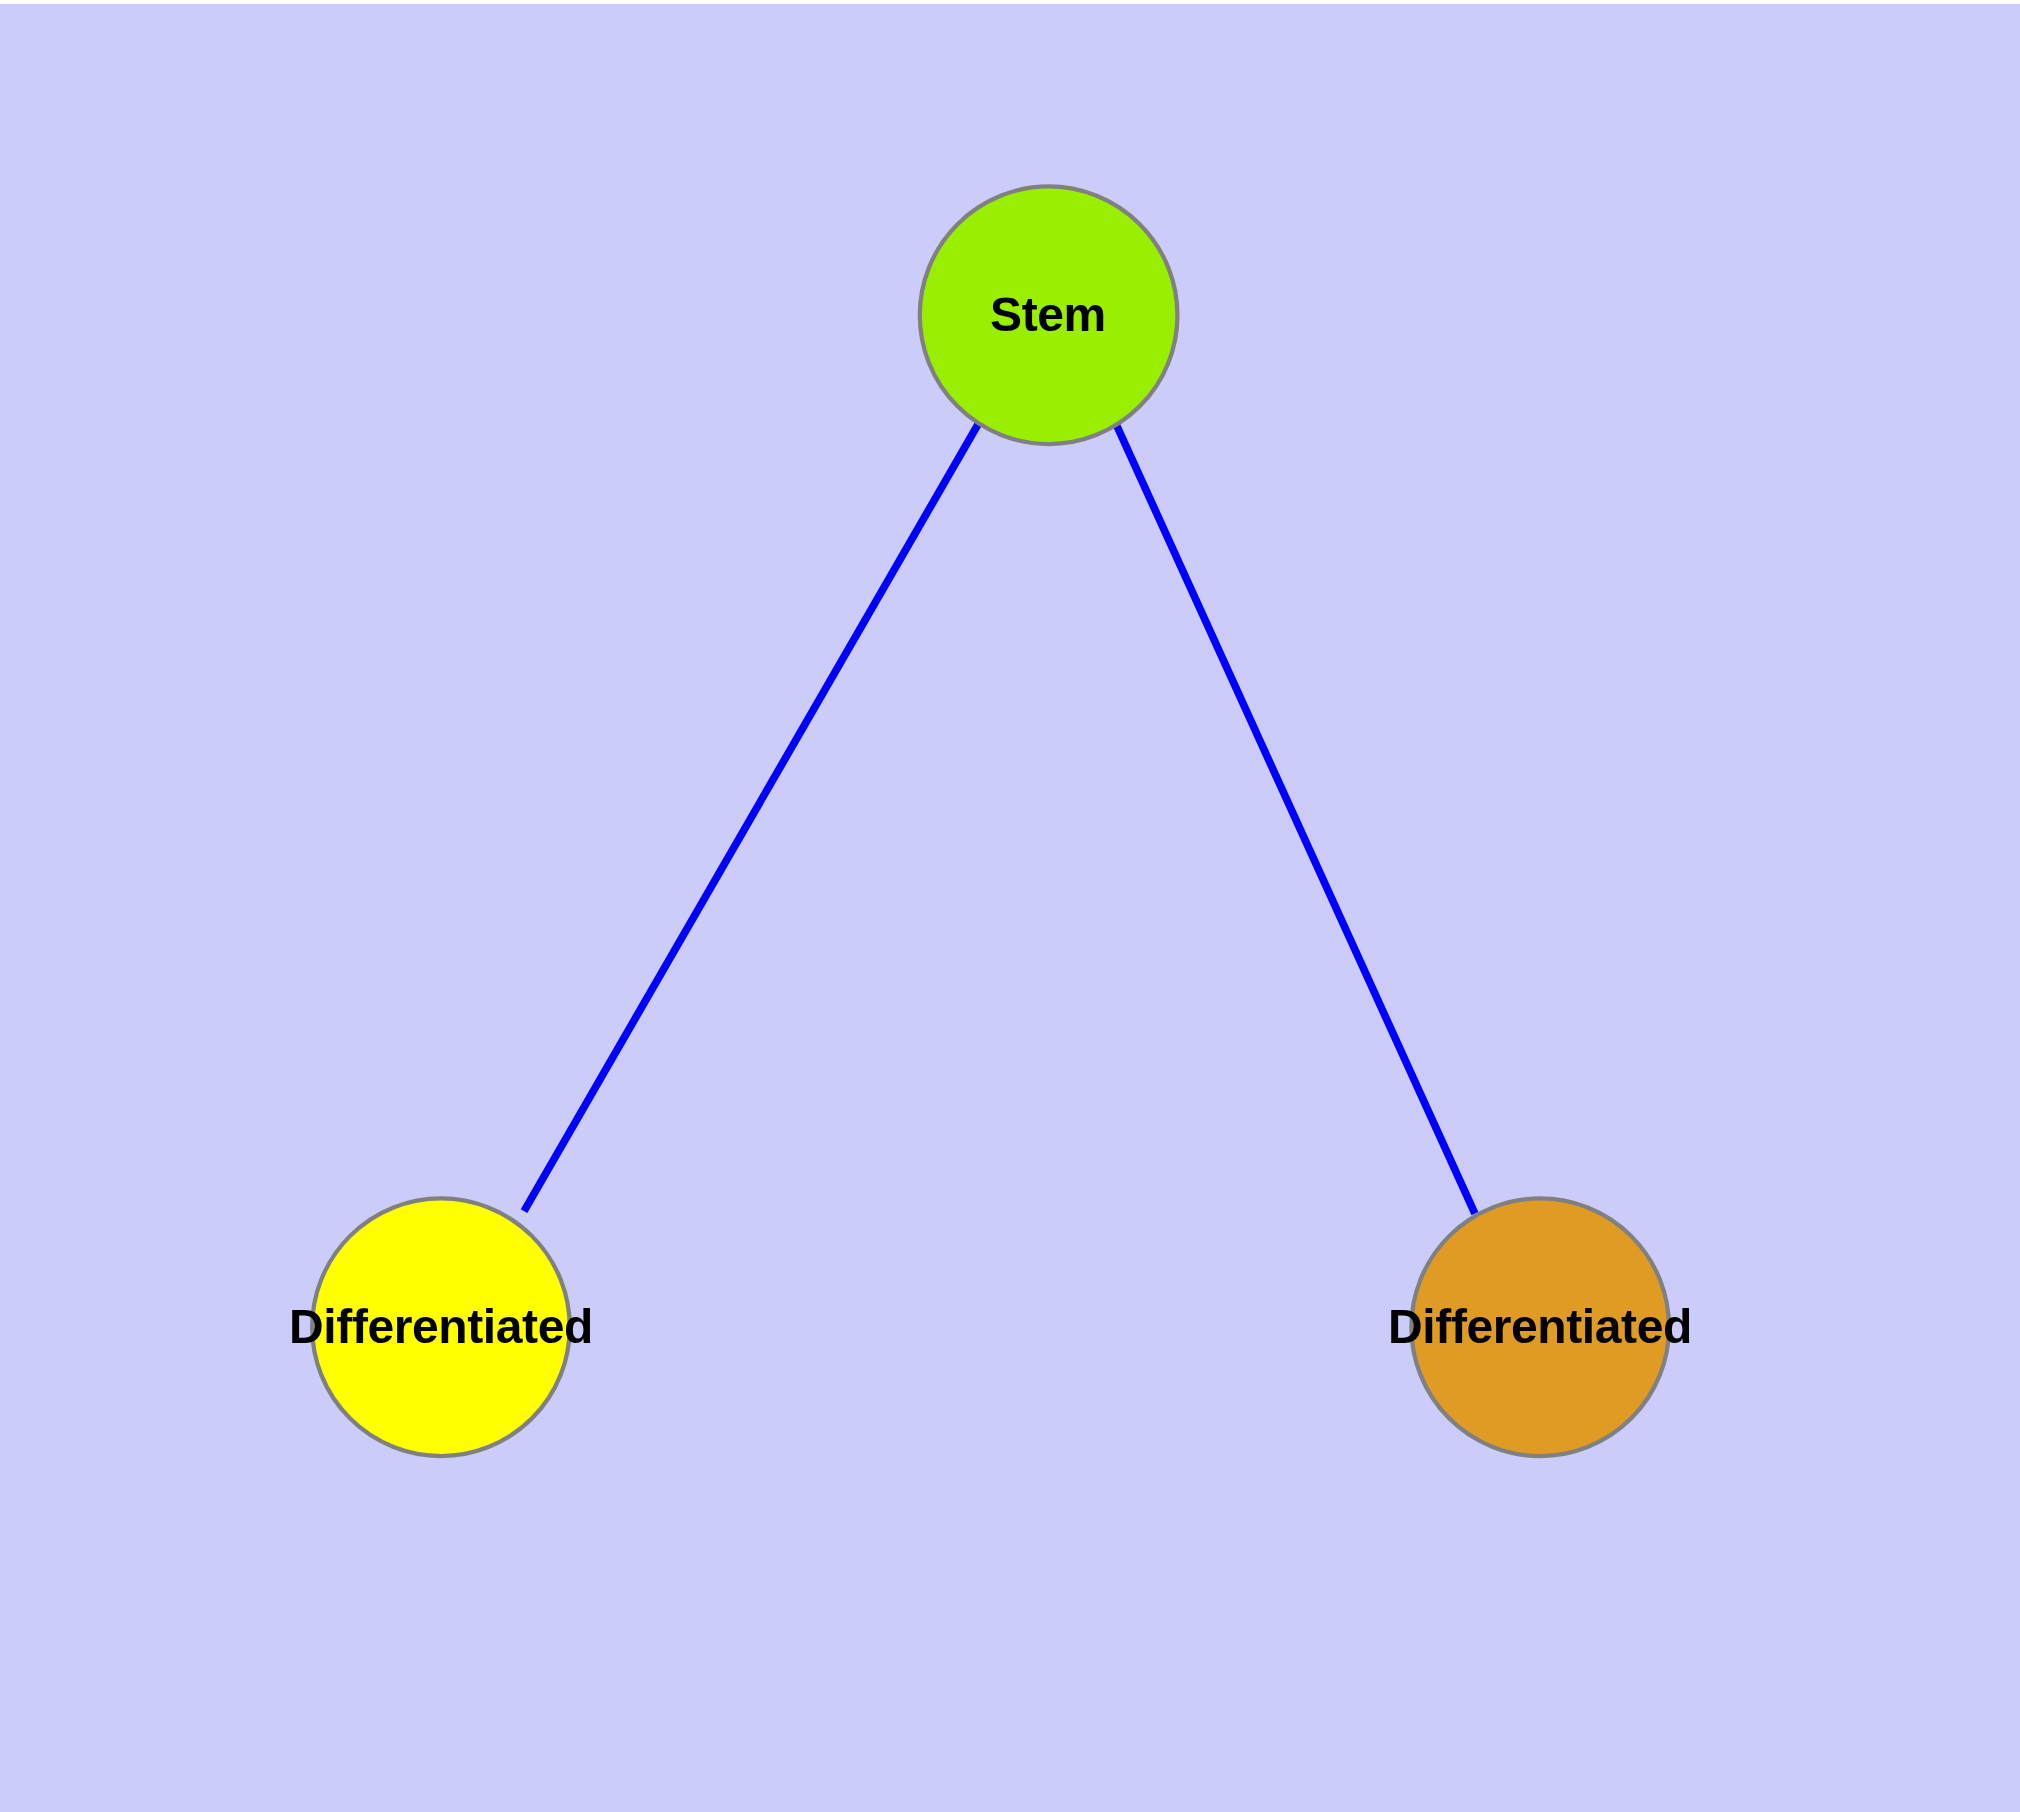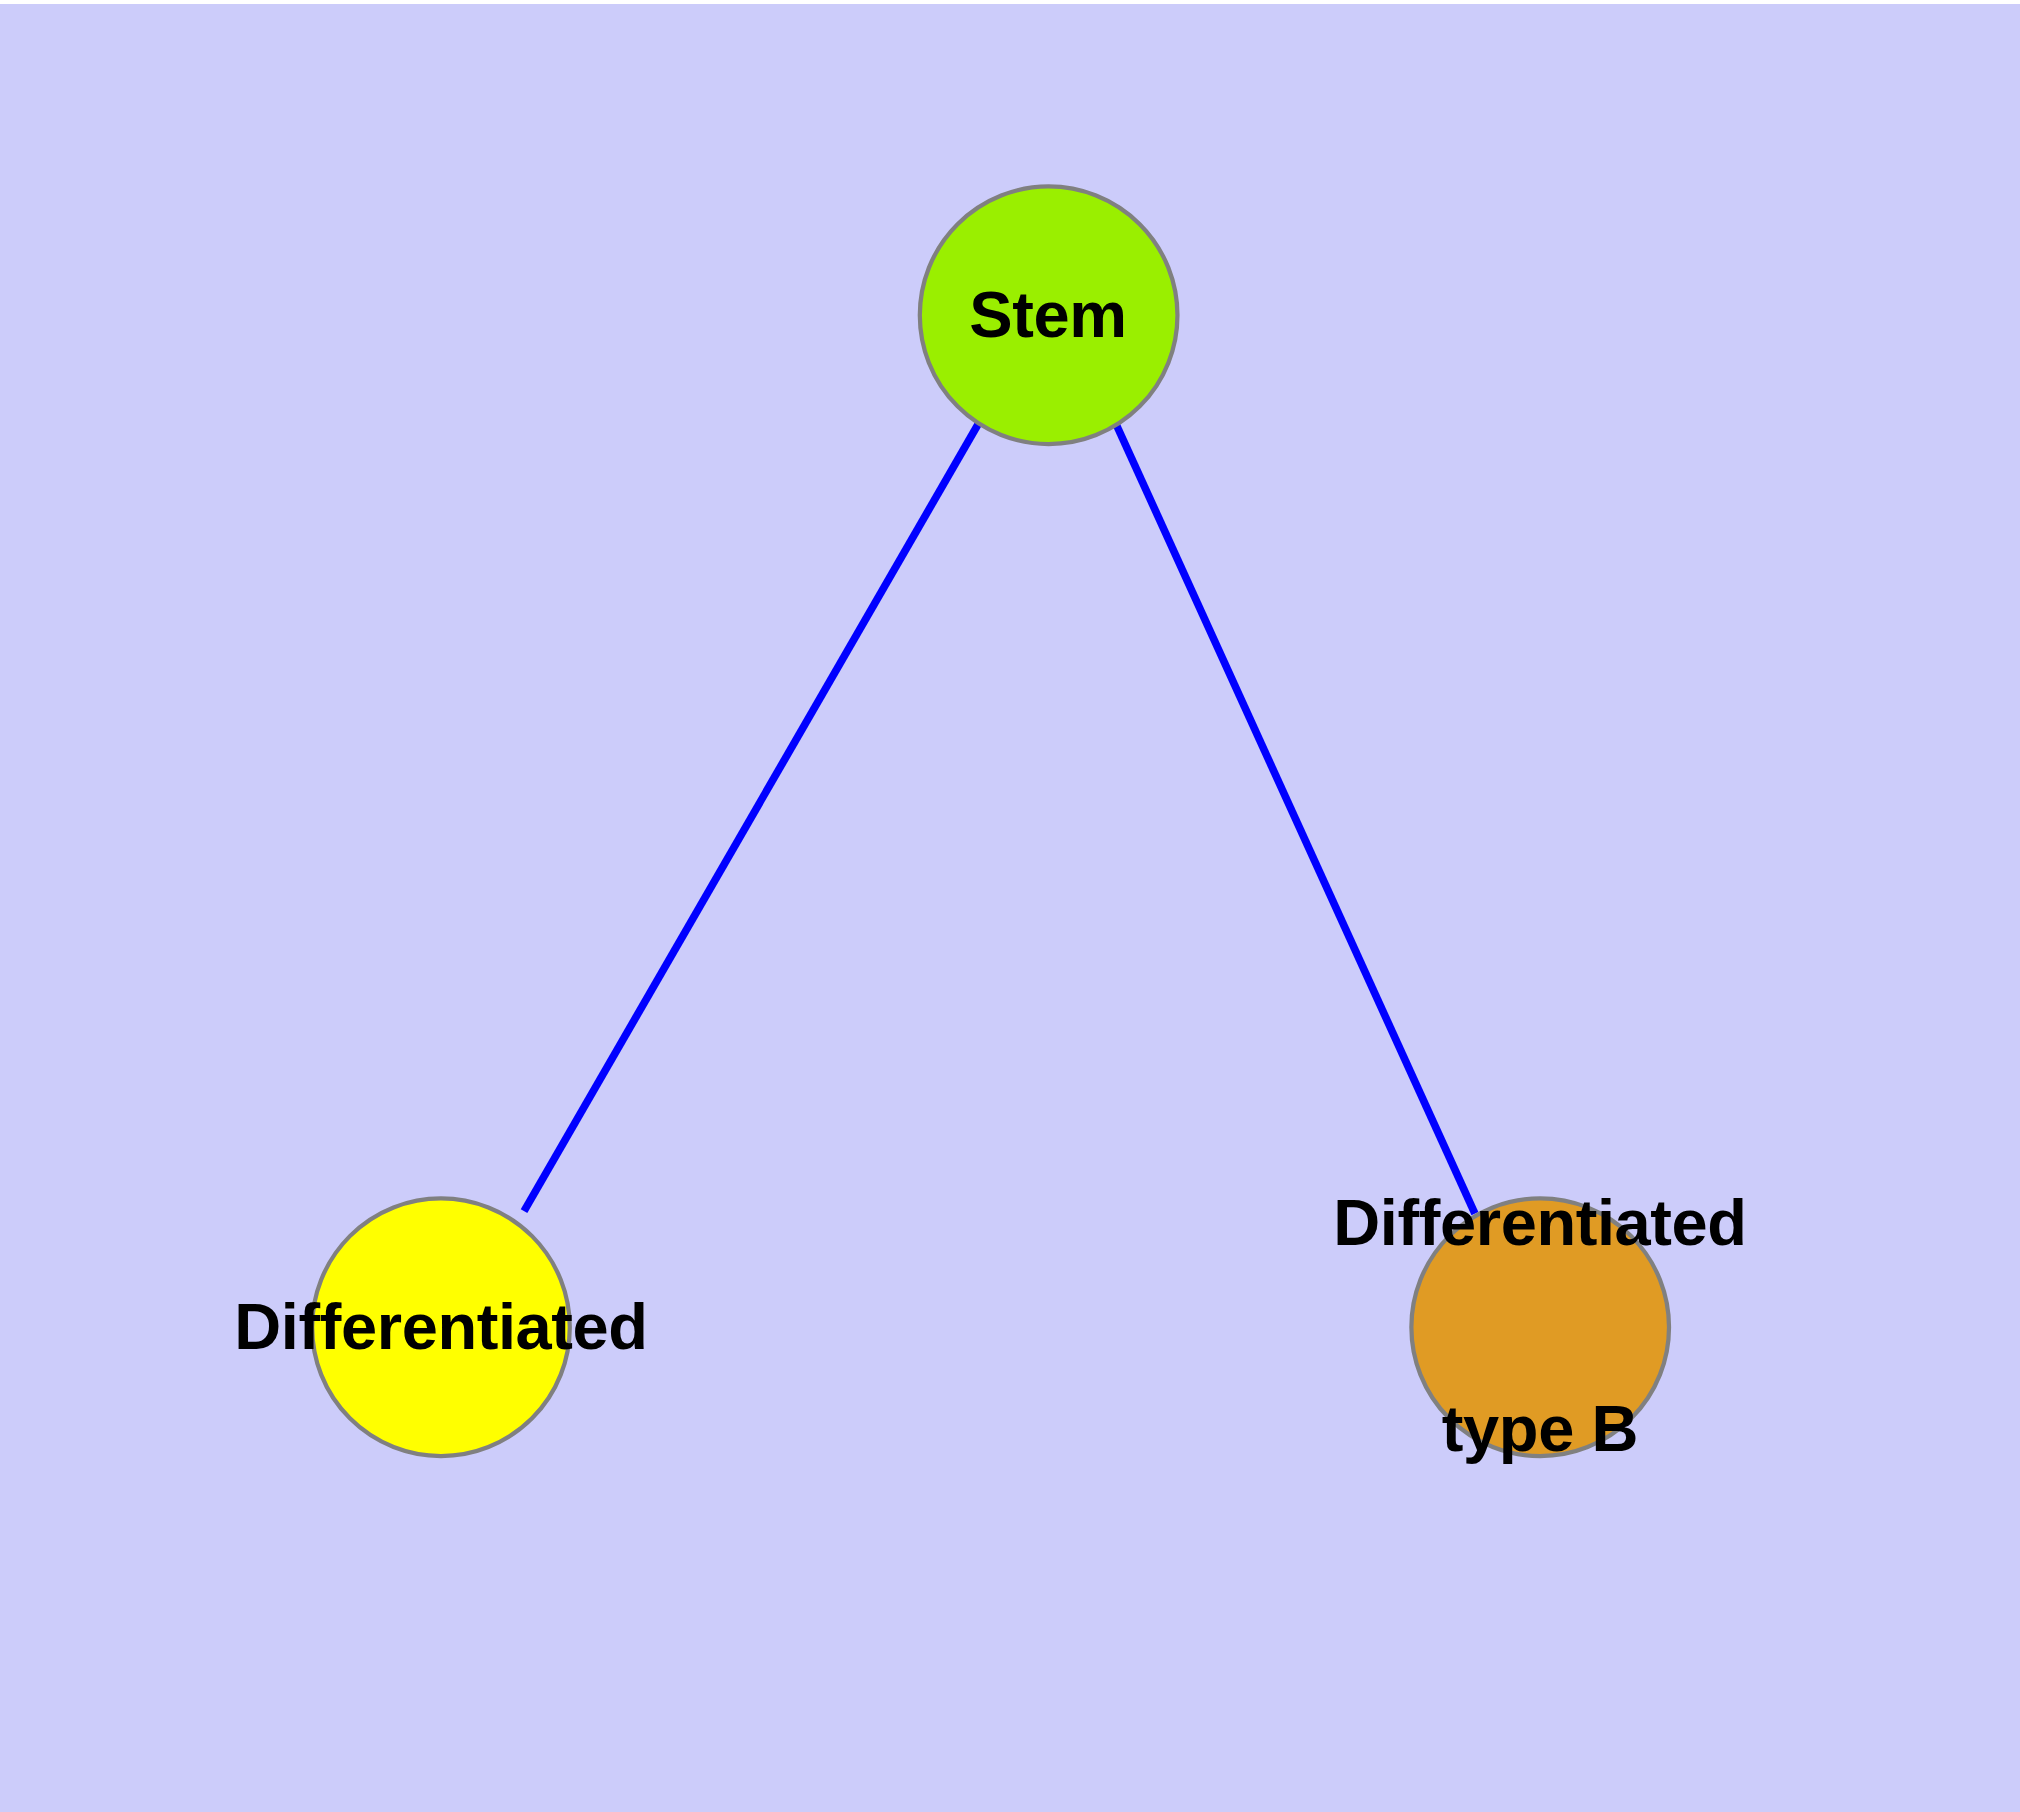--- a/index.html
+++ b/index.html
@@ -38,21 +38,21 @@
   .edge-line {
     stroke: #0000ff;
     stroke-width: 9;
     stroke-linecap: butt;
     fill: none;
   }
   .node-label {
     position: absolute;
     color: #000000;
     font-weight: bold;
-    font-size: 65px;
+    font-size: 48px;
     line-height: 1.06;
     text-align: center;
     white-space: pre;
     letter-spacing: -0.4px;
     transform: translate(-50%, -50%);
     pointer-events: none;
     font-family: "Liberation Sans", "DejaVu Sans", sans-serif;
   }
   .label-line { display: block; }
 </style>
@@ -78,17 +78,16 @@
   <div class="node-label" style="left:1048px; top:315px;">
     <span class="label-line">Stem</span>
   </div>
 
   <div class="node-label" style="left:441px; top:1327px;">
     <span class="label-line">Differentiated</span>
   </div>
 
   <div class="node-label" style="left:1540px; top:1327px;">
     <span class="label-line">Differentiated</span>
-    <span class="label-line">type B</span>
   </div>
 
 </div>
 
 
 </body></html>

